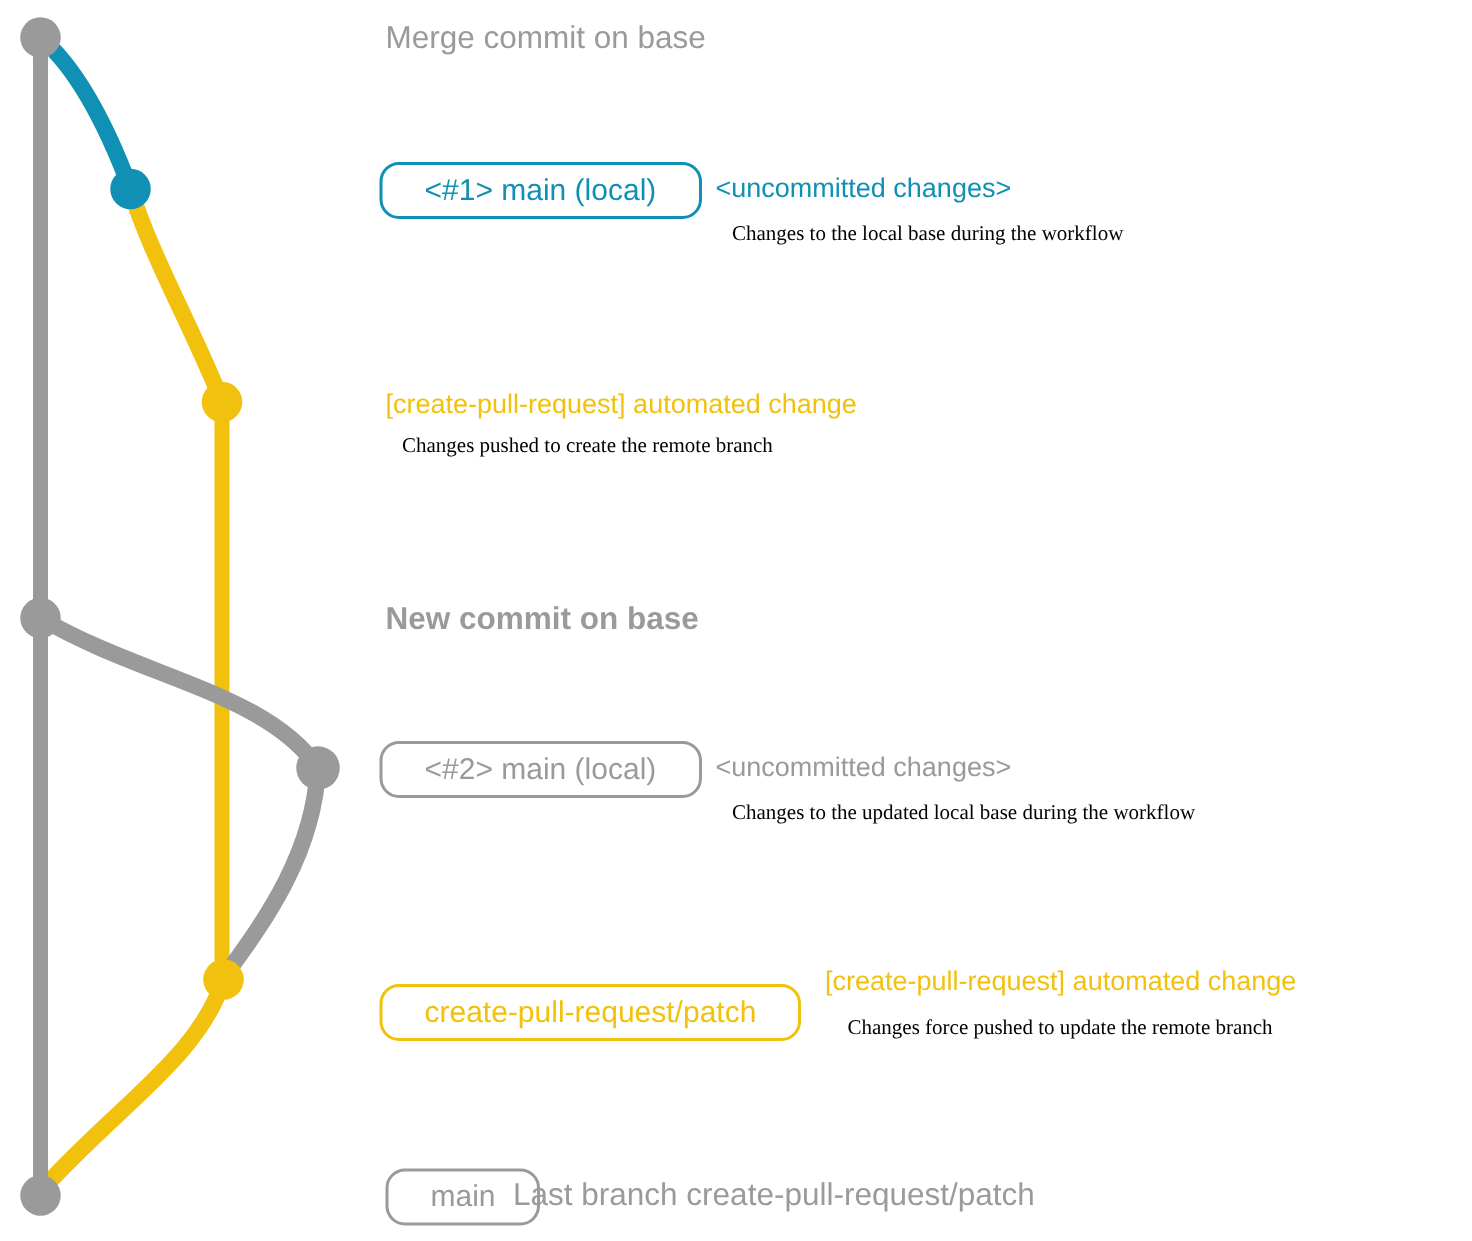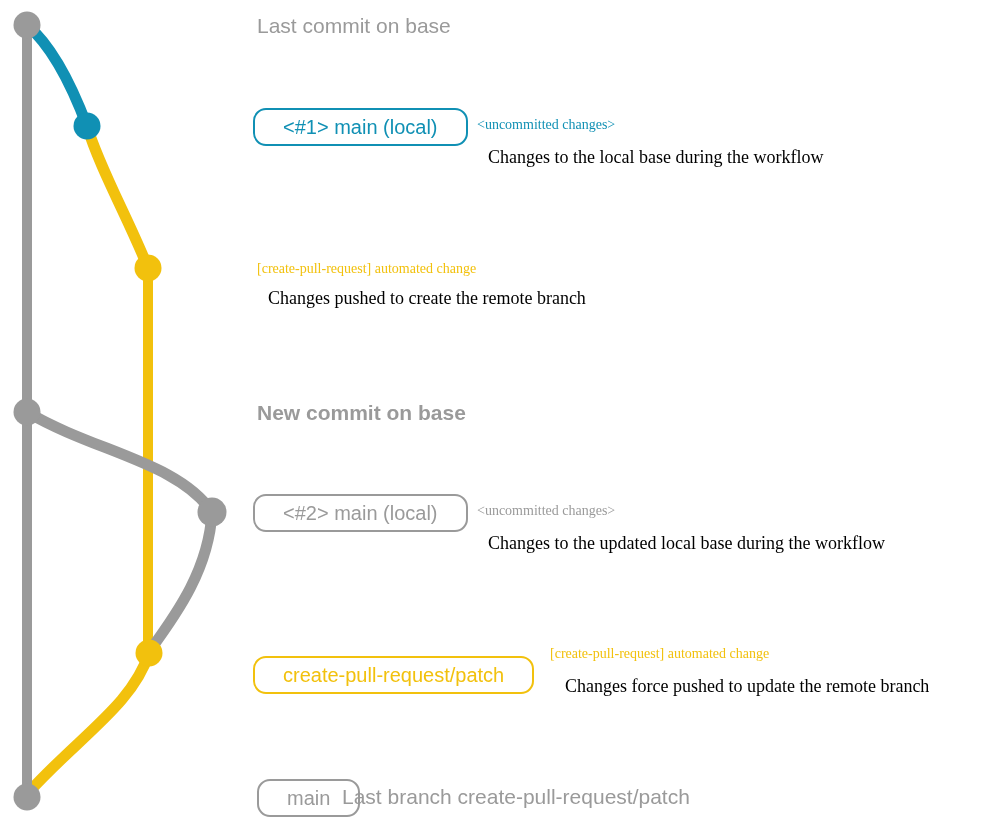--- a/index.html
+++ b/index.html
@@ -27,24 +27,23 @@
   .dot-blue   { fill: var(--blue); }
   .dot-yellow { fill: var(--yellow); }
 
   .title {
     font-size: 21px;
     line-height: 26px;
     color: var(--gray);
     white-space: nowrap;
   }
   .heading {
-    font-size: 14px;
+    font-size: 18px;
     line-height: 26px;
     white-space: nowrap;
-    font-family: Liberation Serif, serif;
   }
   .heading.blue   { color: var(--blue); }
   .heading.gray   { color: var(--gray); }
   .heading.yellow { color: var(--yellow); }
 
   .badge {
     display: inline-block;
     font-size: 20px;
     line-height: 24px;
     padding: 5px 28px;
@@ -52,21 +51,21 @@
     border-radius: 13px;
     white-space: nowrap;
     background: #ffffff;
   }
   .badge.blue   { color: var(--blue);   border-color: var(--blue); }
   .badge.gray   { color: var(--gray);   border-color: var(--gray); }
   .badge.yellow { color: var(--yellow); border-color: var(--yellow); }
 
   .desc {
     font-family: "Liberation Serif", serif;
-    font-size: 18px;
+    font-size: 14px;
     line-height: 22px;
     color: var(--description-text);
     white-space: nowrap;
   }
 </style>
 </head>
 <body>
 
 <svg id="graph-svg" width="240" height="827" viewBox="0 0 240 827" aria-hidden="true">
 
@@ -80,21 +79,21 @@
 
   <circle class="dot-gray" cx="27" cy="25" r="13.5"></circle>
   <circle class="dot-blue" cx="87" cy="126" r="13.5"></circle>
   <circle class="dot-yellow" cx="148" cy="268" r="13.5"></circle>
   <circle class="dot-gray" cx="27" cy="412" r="13.5"></circle>
   <circle class="dot-gray" cx="212" cy="512" r="14.5"></circle>
   <circle class="dot-yellow" cx="149" cy="653" r="13.5"></circle>
   <circle class="dot-gray" cx="27" cy="797" r="13.5"></circle>
 </svg>
 
-<div class="abs title" style="left:257px; top:13px;">Last commit on base</div>
+<div class="abs title" style="left:257px; top:13px;">Merge commit on base</div>
 
 <span class="abs badge blue" style="left:253px; top:108px;">&lt;#1&gt; main (local)</span>
 <div class="abs heading blue" style="left:477px; top:112px;">&lt;uncommitted changes&gt;</div>
 <div class="abs desc" style="left:488px; top:146px;">Changes to the local base during the workflow</div>
 
 <div class="abs heading yellow" style="left:257px; top:256px;">[create-pull-request] automated change</div>
 <div class="abs desc" style="left:268px; top:287px;">Changes pushed to create the remote branch</div>
 
 <div class="abs title" style="left:257px; top:400px;font-weight:bold;">New commit on base</div>
 

